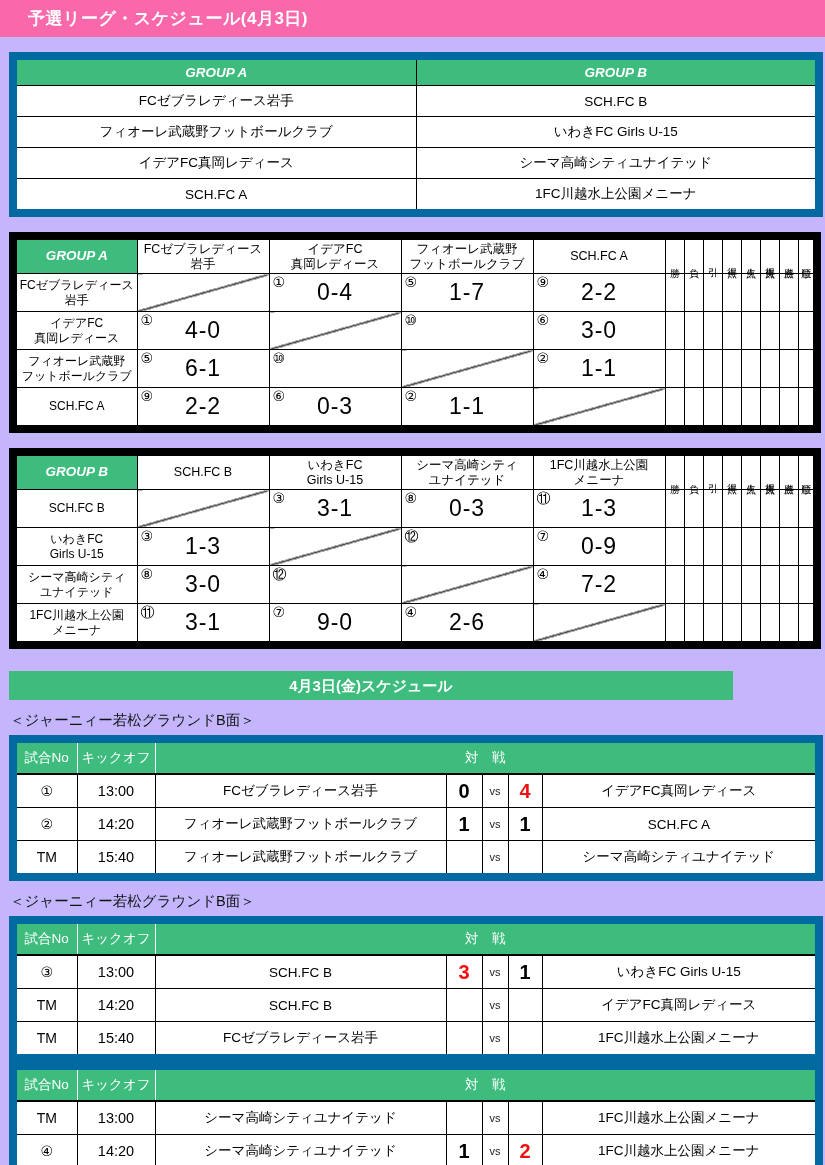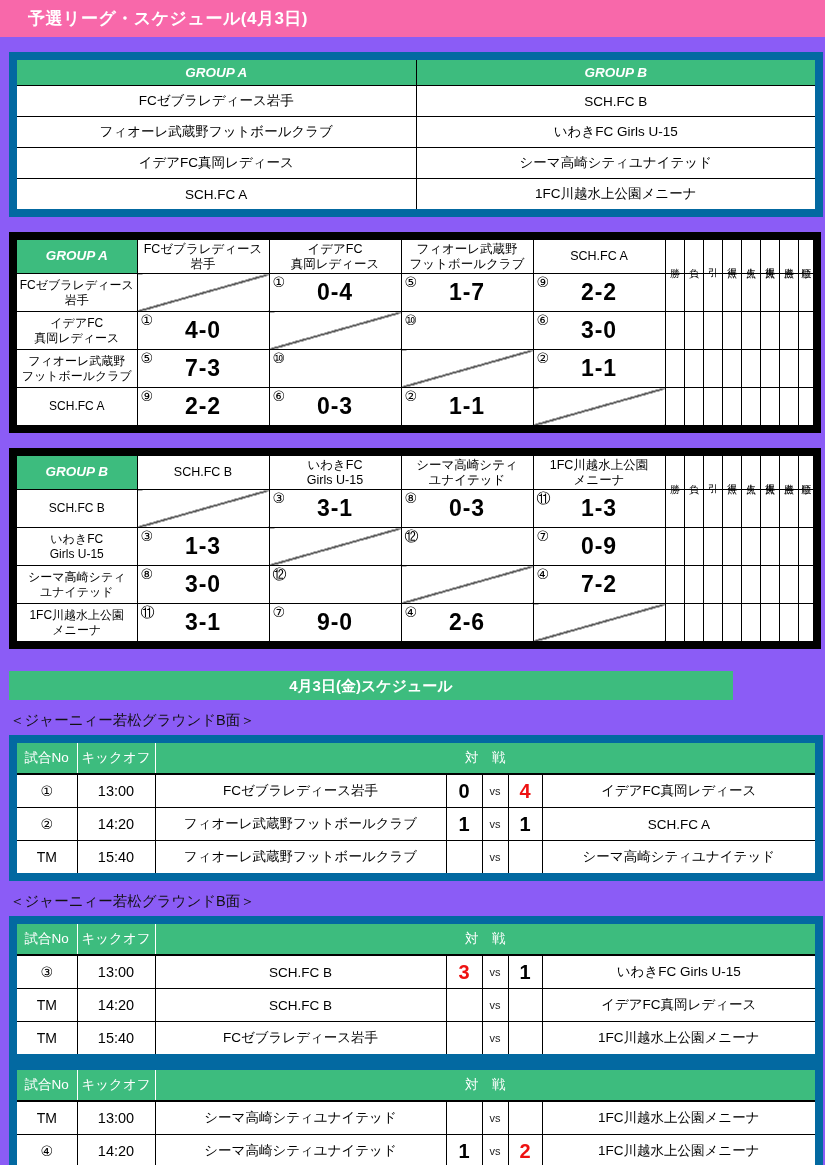--- a/index.html
+++ b/index.html
@@ -1,17 +1,17 @@
 <!DOCTYPE html>
 <html lang="ja"><head>
 <meta charset="utf-8">
 <style>
   html,body{margin:0;padding:0;background:#fff;}
   body{width:825px;height:1165px;font-family:"Liberation Sans","DejaVu Sans",sans-serif;color:#000;}
-  .page{position:relative;width:825px;height:1165px;overflow:hidden;background:#8b5cf6;}
+  .page{position:relative;width:825px;height:1165px;overflow:hidden;background:#c4b5fd;}
 
   
   .titlebar{height:37px;background:#f868aa;display:flex;align-items:center;justify-content:space-between;
             padding:0 14px 0 28px;box-sizing:border-box;}
   .titlebar .title{color:#fff;font-weight:bold;font-size:17px;letter-spacing:.5px;}
   .titlebar .subtitle{color:#fff;font-weight:bold;font-style:italic;font-size:13.5px;}
 
   table{border-collapse:collapse;table-layout:fixed;background:#fff;}
   .groups,.cross,.sched{width:806px;margin-left:9px;border:8px solid #0369a1;}
   .groups td,.groups th,.cross td,.cross th,.sched td{border:1px solid #000;}
@@ -25,21 +25,21 @@
   .cross{margin-top:15px;border-color:#000;}
   .cross th{font-weight:normal;}
   .cross .glabel{background:#3dbc7e;color:#fff;font-style:italic;font-weight:bold;font-size:13.5px;}
   .cross thead th{height:31px;font-size:12.5px;line-height:1.2;white-space:pre-line;padding:1px;}
   .cross .stat-h{padding:0;font-size:10px;}
   .cross .stat-h span{display:inline-block;writing-mode:vertical-rl;text-orientation:upright;line-height:1;letter-spacing:0;}
   .cross td{height:35px;}
   .cross .rowhead{font-size:12px;text-align:center;white-space:pre-line;line-height:1.2;padding:1px;}
   .cross .match{position:relative;text-align:center;padding:0;}
   .cnum{position:absolute;top:1px;left:3px;font-size:14px;line-height:1;}
-  .cross .score{display:inline-block;font-size:23px;font-weight:bold;line-height:35px;letter-spacing:1px;}
+  .cross .score{display:inline-block;font-size:23px;font-weight:normal;line-height:35px;letter-spacing:1px;}
   .diag{background-image:linear-gradient(to bottom right,transparent calc(50% - 1px),#555 calc(50% - 1px),#555 calc(50% + 1px),transparent calc(50% + 1px));}
 
   
   .banner{margin:22px 0 0 9px;width:724px;height:29px;background:#3dbc7e;color:#fff;font-weight:bold;
           font-size:15px;text-align:center;line-height:29px;box-sizing:border-box;}
 
   .ground-label{margin:11px 0 5px 10px;font-size:14.5px;color:#111;}
 
   
   .sched th{background:#3dbc7e;color:#fff;font-weight:normal;font-size:13.5px;height:28px;
@@ -156,21 +156,21 @@
           <td></td>
           <td></td>
           <td></td>
           <td></td>
           <td></td>
           <td></td>
       </tr>
       <tr>
         <td class="rowhead">フィオーレ武蔵野
 フットボールクラブ</td>
-        <td class="match"><span class="cnum">⑤</span><span class="score">7-3</span></td>
+        <td class="match"><span class="cnum">⑤</span><span class="score">6-1</span></td>
         <td class="match"><span class="cnum">⑩</span><span class="score"></span></td>
         <td class="match diag"></td>
         <td class="match"><span class="cnum">②</span><span class="score">1-1</span></td>
         <td></td>
           <td></td>
           <td></td>
           <td></td>
           <td></td>
           <td></td>
           <td></td>

